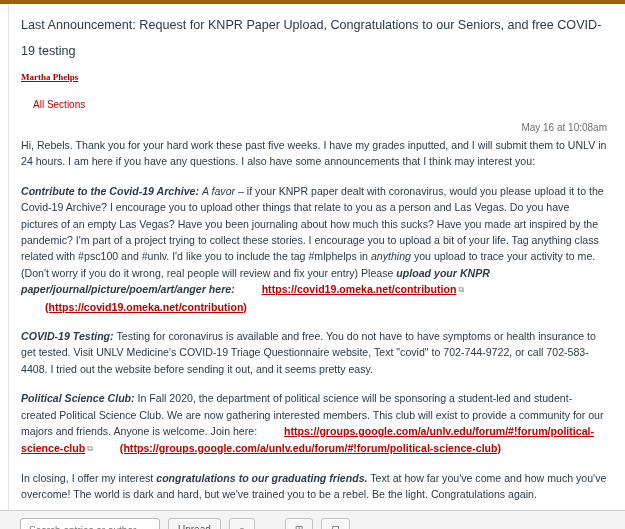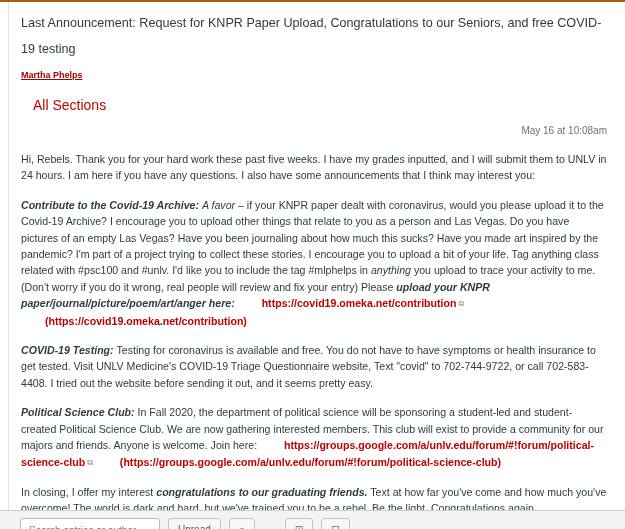--- a/index.html
+++ b/index.html
@@ -4,58 +4,58 @@
 <style>
   html,body{margin:0;padding:0;}
   body{
     width:625px;height:529px;overflow:hidden;position:relative;
     background:#ffffff;
     font-family:"Liberation Sans","DejaVu Sans",sans-serif;
     color:#2d3b45;
   }
   .page{
     position:absolute;inset:0;
-    border-top:2px solid #a16207;
+    border-top:4px solid #a16207;
     box-sizing:border-box;
   }
   .left-rule{
     position:absolute;left:8px;top:0;bottom:19px;width:1px;
     background:#e3e3e3;
   }
   .content{
     position:absolute;left:9px;right:0;top:0;bottom:19px;
     padding:8px 18px 0 12px;
     box-sizing:border-box;
     overflow:hidden;
   }
   .title{
     font-size:12.6px;line-height:26px;font-weight:400;color:#2d3b45;
     margin:0 0 2px 0;max-width:592px;
   }
   .author{
     display:inline-block;
     font-size:9px;font-weight:bold;color:#a80000;
-    text-decoration:underline;cursor:pointer;margin:0 0 8px 0;
+    text-decoration:underline;cursor:pointer;margin:0 0 8px 0;font-family:Liberation Serif, serif;
   }
   .sections{
-    font-size:14px;color:#bf0000;margin:9px 0 0 12px;
+    font-size:10px;color:#bf0000;margin:9px 0 0 12px;
   }
   .date-row{
     text-align:right;font-size:10px;color:#6f6f6f;margin-top:12px;
   }
-  .body-text{margin-top:15px;}
+  .body-text{margin-top:4px;}
   .para{
     font-size:10.6px;line-height:16.4px;margin:0 0 13px 0;color:#2d3b45;
     max-width:592px;
   }
   .seg-plain{}
   .seg-bold{font-weight:bold;font-style:italic;}
   .seg-italic{font-style:italic;}
   .seg-link{
-    color:#bf0000;font-weight:bold;cursor:pointer;padding-left:24px;
+    color:#bf0000;font-weight:bold;text-decoration:underline;cursor:pointer;padding-left:24px;
   }
   .ext-icon{
     display:inline-block;font-size:8px;color:#8a8a8a;
     margin-left:2px;vertical-align:1px;font-weight:normal;text-decoration:none;
   }
   .toolbar{
     position:absolute;left:0;right:0;bottom:0;height:19px;
     background:#f4f4f4;border-top:1px solid #cfcfcf;
     box-sizing:border-box;
     display:flex;align-items:flex-start;gap:8px;

